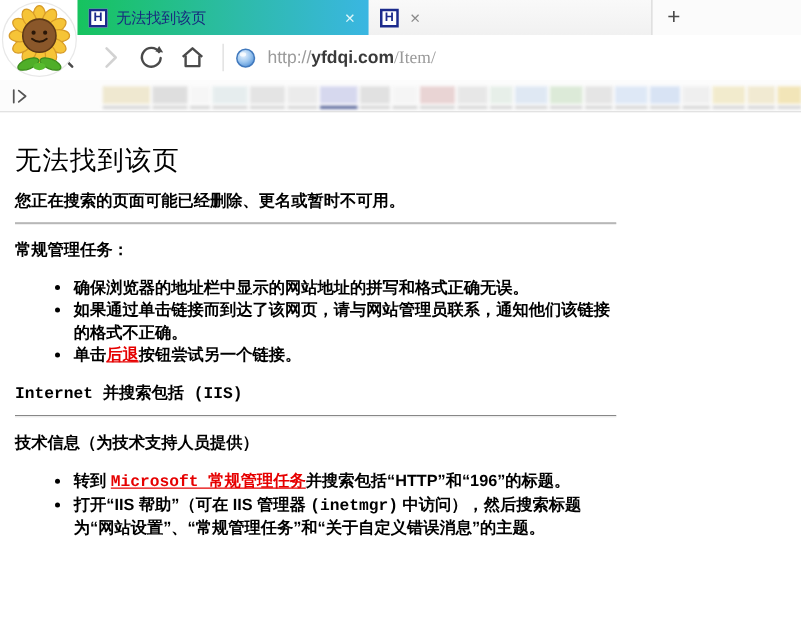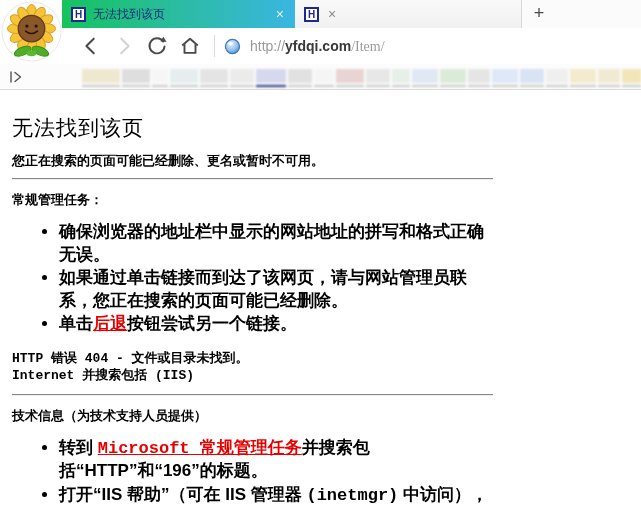--- a/index.html
+++ b/index.html
@@ -20,21 +20,21 @@
   .favicon { width:15px; height:15px; flex:0 0 auto; background:#fff; border:2px solid #1b2a8c; color:#1b2a8c;
              font-weight:bold; font-size:10px; line-height:11px; text-align:center; }
   .tab-title { flex:1; font-size:12px; white-space:nowrap; overflow:hidden; }
   .tab-close { font-size:14px; line-height:14px; padding:0 2px; }
   .newtab-btn { width:34px; text-align:center; font-size:18px; color:#4a4a4a; line-height:26px; }
 
   
   .avatar { position:absolute; top:1px; left:0; width:63px; height:63px; z-index:5; }
 
   
-  .navbar { height:36px; display:flex; align-items:center; background:#fff; padding-left:80px; }
+  .navbar { height:36px; display:flex; align-items:center; background:#fff; padding-left:44px; }
   .nav-icon { width:22px; height:22px; margin-right:11px; flex:0 0 auto; }
   .url-sep { width:1px; height:22px; background:#dcdcdc; margin:0 9px 0 2px; }
   .globe { width:17px; height:17px; margin-right:9px; flex:0 0 auto; }
   .url-text { font-size:14px; color:#9a9a9a; white-space:nowrap; }
   .url-domain { color:#3a3a3a; font-weight:bold; }
   .url-path { color:#9a9a9a; font-family:"Liberation Serif","DejaVu Serif",serif; }
 
   
   .bookmarksbar { height:26px; background:#fcfcfc; border-bottom:1px solid #d9d9d9;
                   display:flex; align-items:center; padding:0 0 0 8px; overflow:hidden; }
@@ -43,21 +43,21 @@
   .bm-block { flex:0 0 auto; display:flex; flex-direction:column; }
   .bm-top { height:14px; }
   .bm-smudge { height:2px; margin-top:2px; background:rgba(95,95,95,.32); }
 
   
   .page { padding:12px 0 0 12px; background:#fff; color:#000; }
   .page h1 { font-size:21px; font-weight:normal; margin:12px 0 10px; letter-spacing:1px; }
   .b13 { font-size:13px; font-weight:bold; line-height:1.32; }
   .page hr { border:0; border-top:1px solid #878787; border-bottom:1px solid #efefef; height:0; width:481px; margin:9px 0 11px; }
   .page ul { margin:13px 0 12px; padding-left:47px; width:478px; list-style:disc; }
-  .page li { font-size:17px; font-weight:bold; line-height:1.32; margin-bottom:1px; }
+  .page li { font-size:13px; font-weight:bold; line-height:1.32; margin-bottom:1px; }
   .mono-line { font-family:"Liberation Mono","DejaVu Sans Mono",monospace; font-size:13px; font-weight:bold; line-height:1.35; }
   .mono-inline { font-family:"Liberation Mono","DejaVu Sans Mono",monospace; }
   a.red-link { color:#e60000; text-decoration:underline; font-weight:bold; cursor:pointer; }
   .tech-block { margin-top:8px; }
   .err-block { margin-top:14px; }
 </style>
 </head>
 <body>
 
 <div class="screen">
@@ -231,25 +231,24 @@
       </div>
   </div>
 
   <div class="page">
     <h1>无法找到该页</h1>
     <p class="b13">您正在搜索的页面可能已经删除、更名或暂时不可用。</p>
     <hr>
     <p class="b13">常规管理任务：</p>
     <ul>
       <li>确保浏览器的地址栏中显示的网站地址的拼写和格式正确无误。</li>
-      <li>如果通过单击链接而到达了该网页，请与网站管理员联系，您正在搜索的页面可能已经删除。</li>
+      <li>如果通过单击链接而到达了该网页，请与网站管理员联系，通知他们该链接的格式不正确。</li>
       <li><span>单击</span><a class="red-link">后退</a><span>按钮尝试另一个链接。</span></li>
     </ul>
     <div class="err-block">
-      <p class="mono-line">HTTP 错误 404 - 文件或目录未找到。</p>
       <p class="mono-line">Internet 并搜索包括 (IIS)</p>
     </div>
     <hr>
     <div class="tech-block">
       <p class="b13">技术信息（为技术支持人员提供）</p>
       <ul>
         <li><span>转到 </span><a class="red-link mono-inline">Microsoft 常规管理任务</a><span>并搜索包括“HTTP”和“196”的标题。</span></li>
         <li><span>打开“IIS 帮助”（可在 IIS 管理器 </span><span class="mono-inline">(inetmgr)</span><span> 中访问），然后搜索标题为“网站设置”、“常规管理任务”和“关于自定义错误消息”的主题。</span></li>
       </ul>
     </div>

